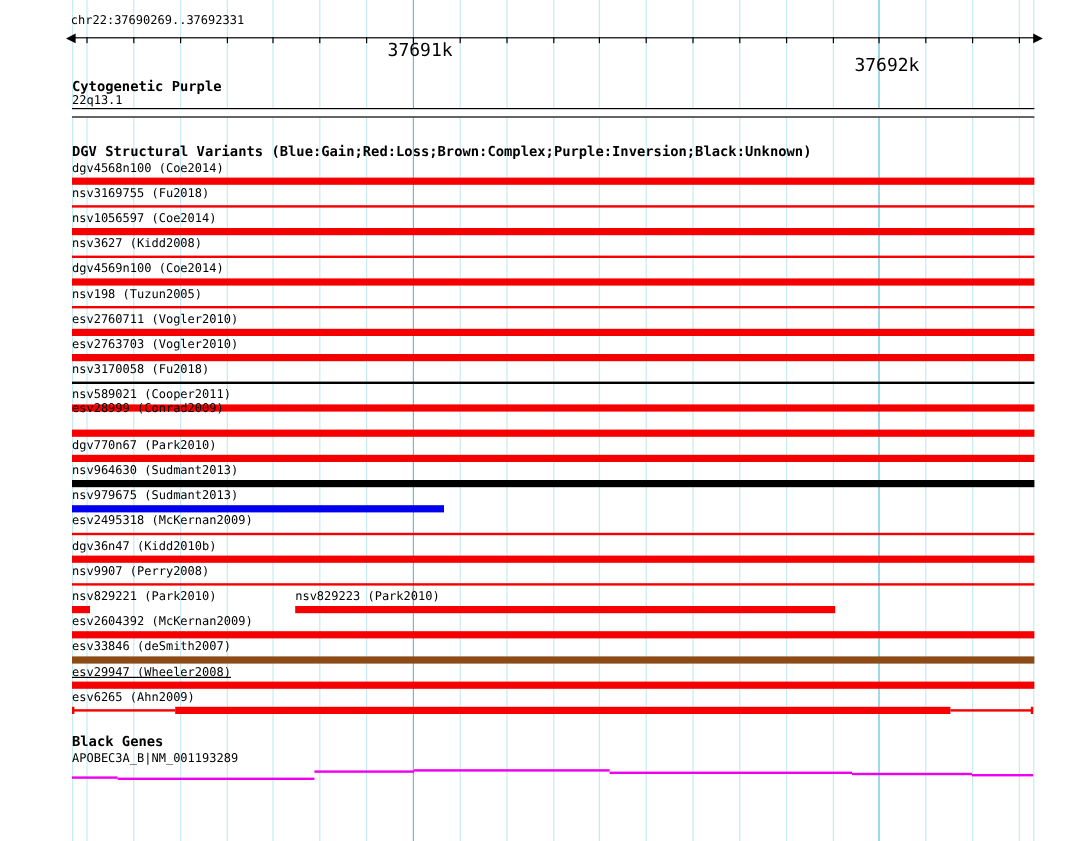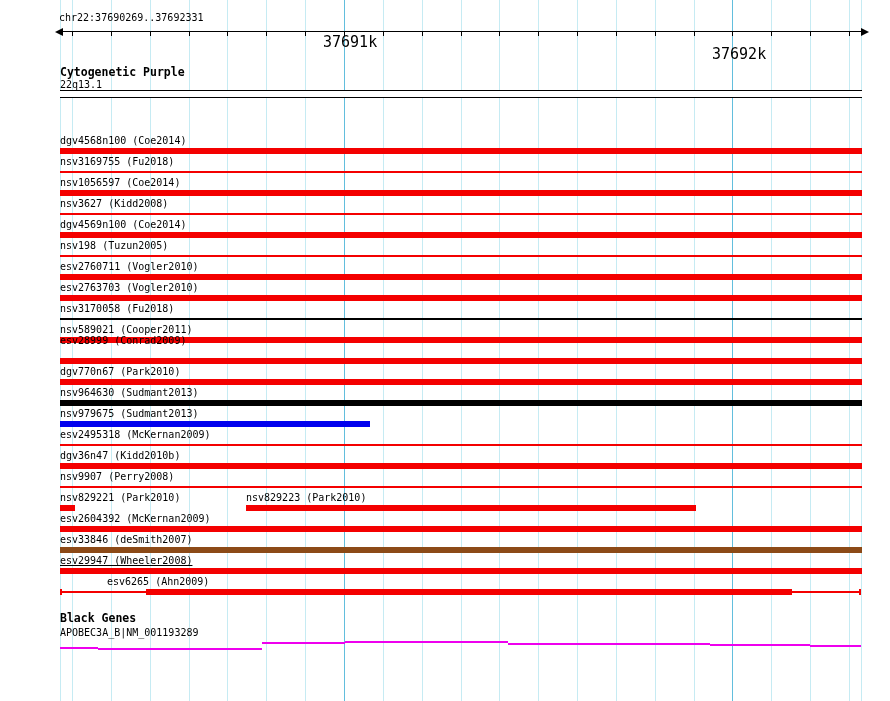--- a/index.html
+++ b/index.html
@@ -78,20 +78,21 @@
       <div class="tick" style="left: 810px;"></div>
       <div class="tick" style="left: 849px;"></div>
     </div>
   <div class="rlabel" style="left:323px;top:36px;">37691k</div>
   <div class="rlabel" style="left:712px;top:48px;">37692k</div>
 
   <div class="hdr" style="left:60px;top:66px;">Cytogenetic Purple</div>
   <div class="lbl" style="left:60px;top:79px;">22q13.1</div>
   <div class="band-box"></div>
 
+  <div class="hdr" style="left:60px;top:120px;">DGV Structural Variants (Blue:Gain;Red:Loss;Brown:Complex;Purple:Inversion;Black:Unknown)</div>
   <div id="variant-layer">
       <div class="lbl" style="left: 60px; top: 135px;">dgv4568n100 (Coe2014)</div>
       <div class="vbar" style="left: 60px; width: 802px; top: 148px; height: 6px; background: rgb(244, 0, 0);"></div>
       <div class="lbl" style="left: 60px; top: 156px;">nsv3169755 (Fu2018)</div>
       <div class="vbar" style="left: 60px; width: 802px; top: 171px; height: 2px; background: rgb(244, 0, 0);"></div>
       <div class="lbl" style="left: 60px; top: 177px;">nsv1056597 (Coe2014)</div>
       <div class="vbar" style="left: 60px; width: 802px; top: 190px; height: 6px; background: rgb(244, 0, 0);"></div>
       <div class="lbl" style="left: 60px; top: 198px;">nsv3627 (Kidd2008)</div>
       <div class="vbar" style="left: 60px; width: 802px; top: 213px; height: 2px; background: rgb(244, 0, 0);"></div>
       <div class="lbl" style="left: 60px; top: 219px;">dgv4569n100 (Coe2014)</div>
@@ -123,21 +124,21 @@
       <div class="lbl" style="left: 60px; top: 492px; text-align: right;">nsv829221 (Park2010)</div>
       <div class="vbar" style="left: 60px; width: 15px; top: 505px; height: 6px; background: rgb(244, 0, 0);"></div>
       <div class="lbl" style="left: 246px; top: 492px;">nsv829223 (Park2010)</div>
       <div class="vbar" style="left: 246px; width: 450px; top: 505px; height: 6px; background: rgb(244, 0, 0);"></div>
       <div class="lbl" style="left: 60px; top: 513px;">esv2604392 (McKernan2009)</div>
       <div class="vbar" style="left: 60px; width: 802px; top: 526px; height: 6px; background: rgb(244, 0, 0);"></div>
       <div class="lbl" style="left: 60px; top: 534px;">esv33846 (deSmith2007)</div>
       <div class="vbar" style="left: 60px; width: 802px; top: 547px; height: 6px; background: rgb(140, 74, 23);"></div>
       <div class="lbl" style="left: 60px; top: 555px; text-decoration: underline;">esv29947 (Wheeler2008)</div>
       <div class="vbar" style="left: 60px; width: 802px; top: 568px; height: 6px; background: rgb(244, 0, 0);"></div>
-      <div class="lbl" style="left: 60px; top: 576px; padding-left: 47px;">esv6265 (Ahn2009)</div>
+      <div class="lbl" style="left: 60px; top: 576px;">esv6265 (Ahn2009)</div>
       <div class="vbar" style="left: 60px; width: 86px; top: 591px; height: 2px; background: rgb(244, 0, 0);"></div>
       <div class="vcap" style="left: 60px; top: 589px; width: 2px; height: 6px; background: rgb(244, 0, 0);"></div>
       <div class="vbar" style="left: 146px; width: 646px; top: 589px; height: 6px; background: rgb(244, 0, 0);"></div>
       <div class="vbar" style="left: 792px; width: 69px; top: 591px; height: 2px; background: rgb(244, 0, 0);"></div>
       <div class="vcap" style="left: 859px; top: 589px; width: 2px; height: 6px; background: rgb(244, 0, 0);"></div>
     </div>
 
   <div class="hdr" style="left:60px;top:612px;">Black Genes</div>
   <div class="lbl" style="left:60px;top:627px;">APOBEC3A_B|NM_001193289</div>
   <div id="gene-layer">

